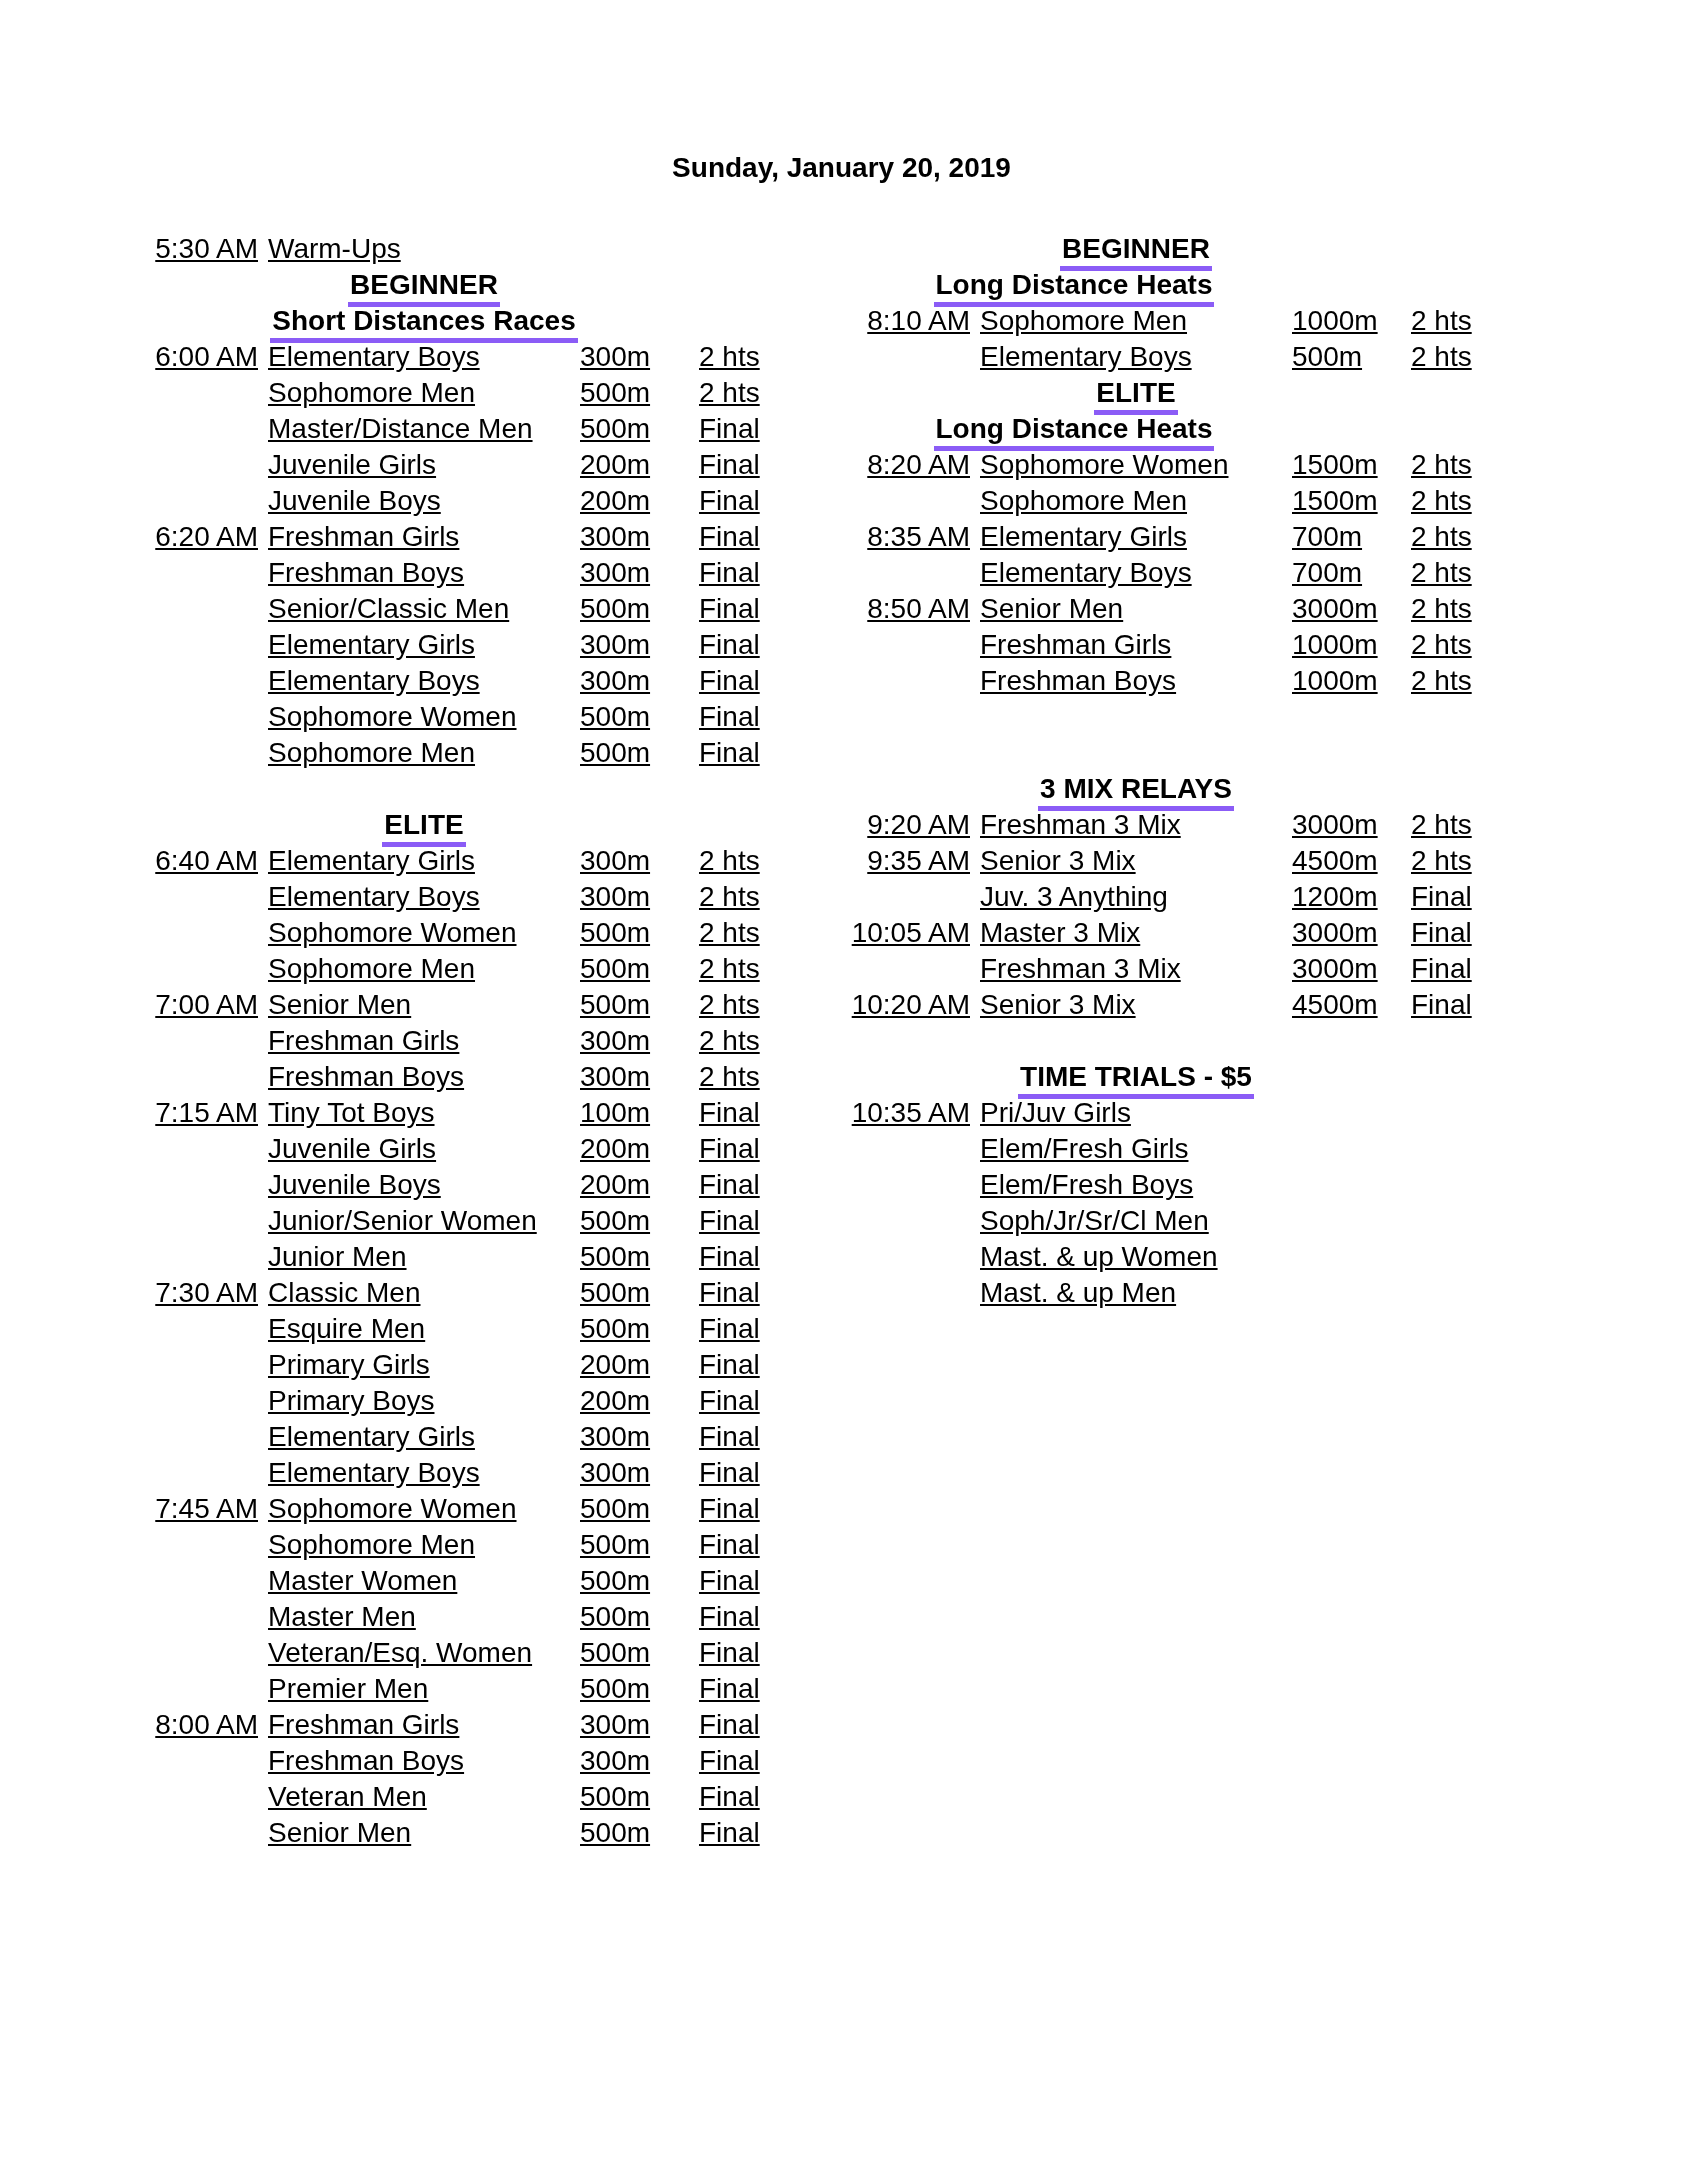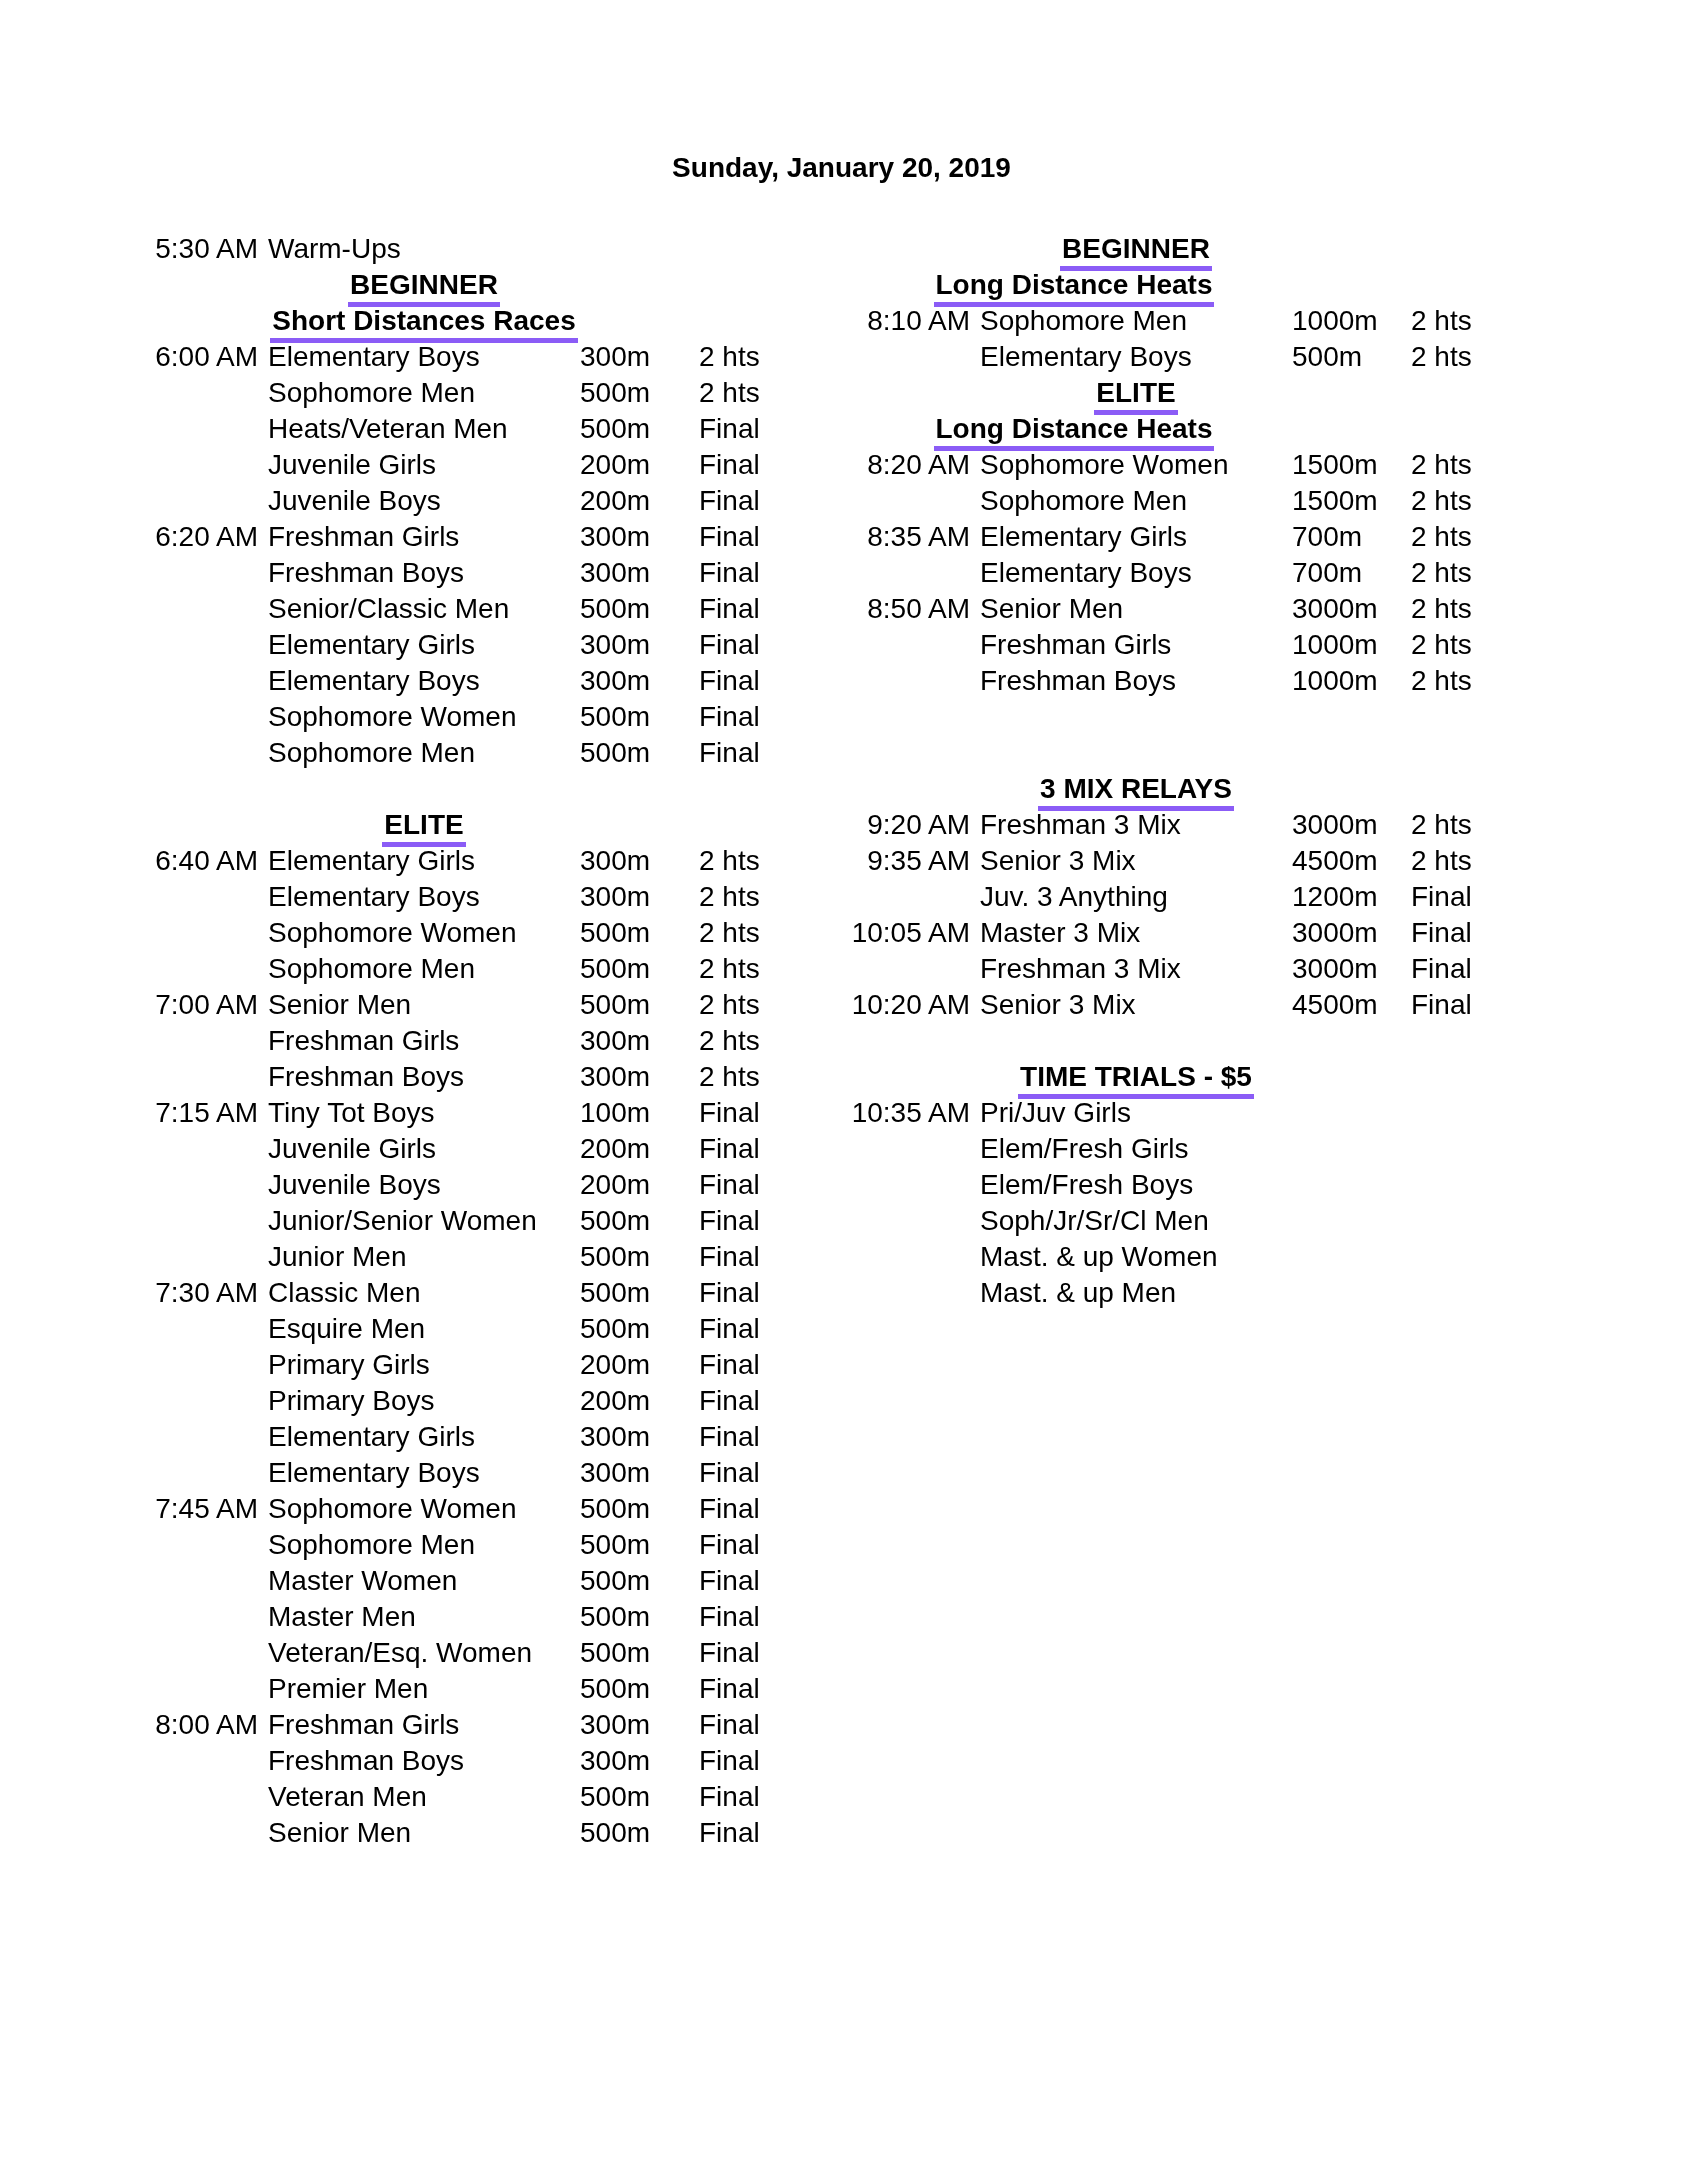--- a/index.html
+++ b/index.html
@@ -23,20 +23,21 @@
     position: absolute;
     top: 150px;
     left: 0;
     width: 1683px;
     text-align: center;
     font-weight: bold;
   }
   .col {
     position: absolute;
     top: 231px;
+    text-decoration: underline;
   }
   .col-left  { left: 144px; width: 673px; }
   .col-right { left: 856px; width: 673px; }
   .row {
     display: flex;
     height: 36px;
     white-space: nowrap;
     align-items: flex-start;
   }
   .cell-time {
@@ -95,21 +96,21 @@
         <div class="cell-heat">2 hts</div>
       </div>
       <div class="row">
         <div class="cell-time"></div>
         <div class="cell-event">Sophomore Men</div>
         <div class="cell-dist">500m</div>
         <div class="cell-heat">2 hts</div>
       </div>
       <div class="row">
         <div class="cell-time"></div>
-        <div class="cell-event">Heats/Veteran Men</div>
+        <div class="cell-event">Master/Distance Men</div>
         <div class="cell-dist">500m</div>
         <div class="cell-heat">Final</div>
       </div>
       <div class="row">
         <div class="cell-time"></div>
         <div class="cell-event">Juvenile Girls</div>
         <div class="cell-dist">200m</div>
         <div class="cell-heat">Final</div>
       </div>
       <div class="row">

